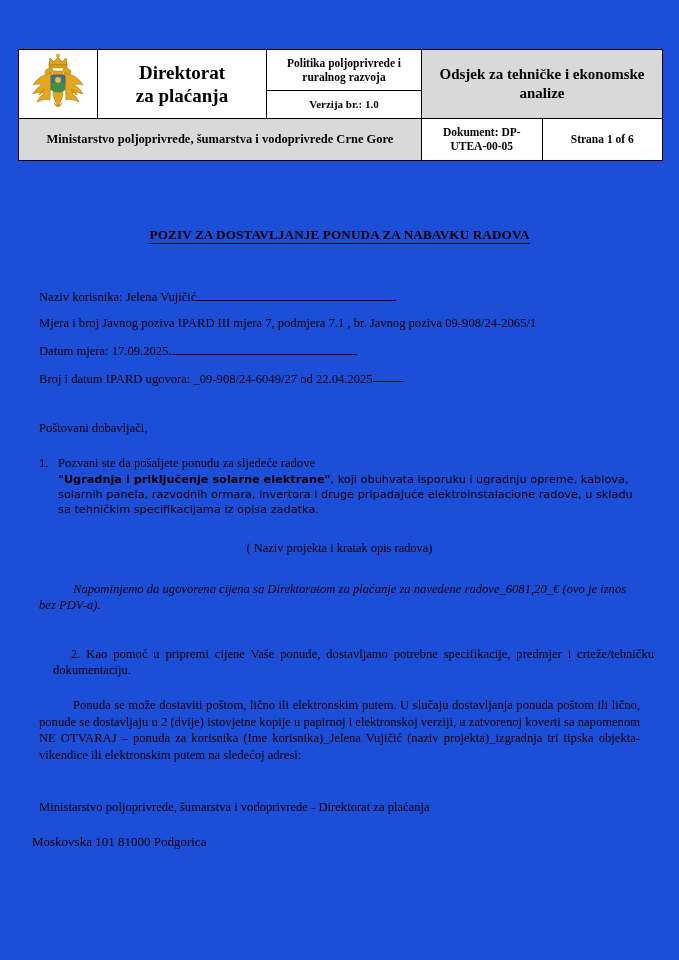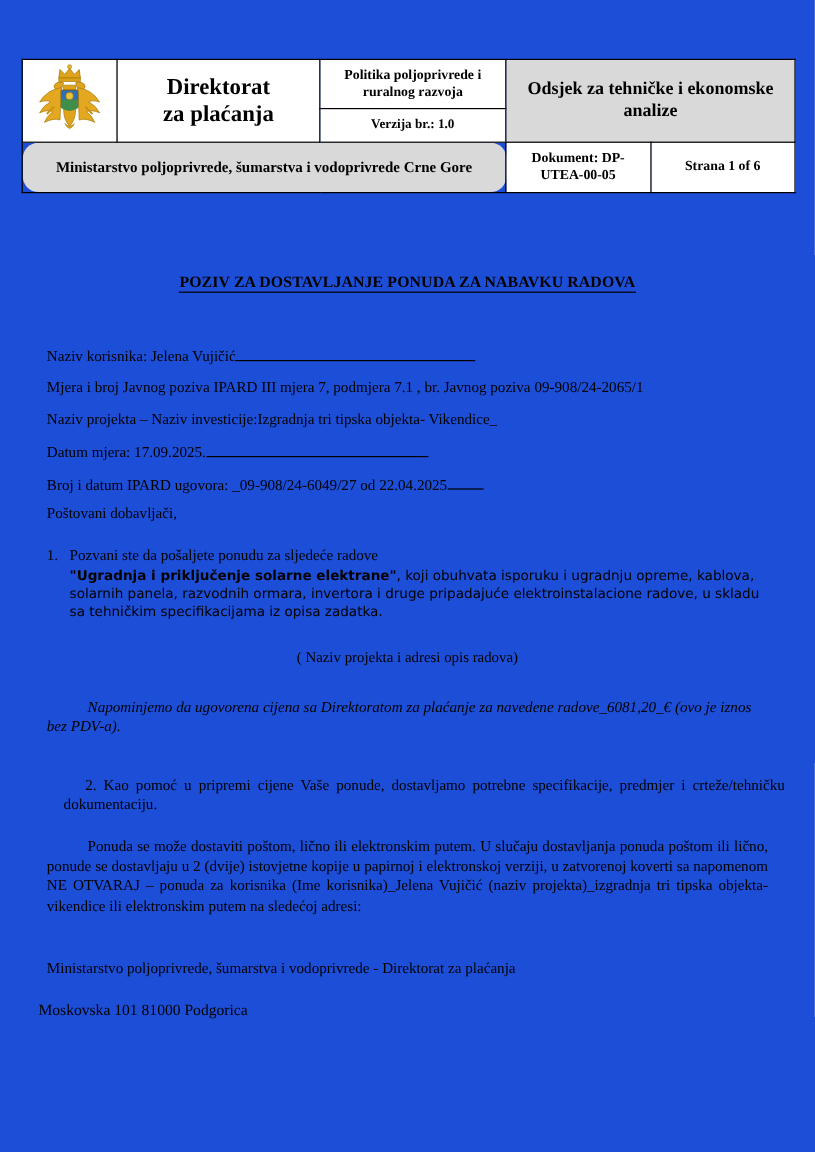--- a/index.html
+++ b/index.html
@@ -79,21 +79,20 @@
     line-height: 1.25;
     background: #d9d9d9;
   }
   .cell-ministarstvo {
     text-align: center;
     font-size: 12.5px;
     font-weight: bold;
     line-height: 1.25;
     background: #d9d9d9;
     padding: 6px 8px !important;
-    border-radius: 13px;
   }
   .cell-dokument {
     width: 138px;
     text-align: center;
     font-size: 11.5px;
     font-weight: bold;
     line-height: 1.25;
     background: #ffffff;
     padding: 6px 4px !important;
   }
@@ -264,23 +263,20 @@
     <div class="fld">
       <span>Naziv korisnika:</span>
       <span>Jelena Vujičić</span><span class="rule w1"></span>
     </div>
 
     <div class="fld">
       <span>Mjera i broj Javnog poziva IPARD III mjera 7, podmjera 7.1 , br. Javnog poziva</span>
       <span>09-908/24-2065/1</span>
     </div>
 
-    <div class="fld">
-      <span>Naziv projekta – Naziv investicije:</span><span>Izgradnja tri tipska objekta- Vikendice_</span>
-    </div>
 
     <div class="fld">
       <span>Datum mjera:</span>
       <span>17.09.2025.</span><span class="rule w2"></span>
     </div>
 
     <div class="fld">
       <span>Broj i datum IPARD ugovora:</span>
       <span>_09-908/24-6049/27 od 22.04.2025</span><span class="rule w3"></span>
     </div>
@@ -290,21 +286,21 @@
   <div class="greet">Poštovani dobavljači,</div>
 
   <div class="list-item">
     <span class="li-num">1.</span>
     <div class="li-body">
       <div>Pozvani ste da pošaljete ponudu za sljedeće radove</div>
       <div class="li-sans"><b>"Ugradnja i priključenje solarne elektrane"</b><span>, koji obuhvata isporuku i ugradnju opreme, kablova, solarnih panela, razvodnih ormara, invertora i druge pripadajuće elektroinstalacione radove, u skladu sa tehničkim specifikacijama iz opisa zadatka.</span></div>
     </div>
   </div>
 
-  <div class="caption">( Naziv projekta i adresi opis radova)</div>
+  <div class="caption">( Naziv projekta i kratak opis radova)</div>
 
   <div class="note">Napominjemo da ugovorena cijena sa Direktoratom za plaćanje za navedene radove_6081,20_€ (ovo je iznos bez PDV-a).</div>
 
   <div class="para2">2. Kao pomoć u pripremi cijene Vaše ponude, dostavljamo potrebne specifikacije, predmjer i crteže/tehničku dokumentaciju.</div>
 
   <div class="para3">Ponuda se može dostaviti poštom, lično ili elektronskim putem. U slučaju dostavljanja ponuda poštom ili lično, ponude se dostavljaju u 2 (dvije) istovjetne kopije u papirnoj i elektronskoj verziji, u zatvorenoj koverti sa napomenom NE OTVARAJ – ponuda za korisnika (Ime korisnika)_Jelena Vujičić (naziv projekta)_izgradnja tri tipska objekta- vikendice ili elektronskim putem na sledećoj adresi:</div>
 
   <div class="addr1">Ministarstvo poljoprivrede, šumarstva i vodoprivrede - Direktorat za plaćanja</div>
   <div class="addr2">Moskovska 101 81000 Podgorica</div>
 

